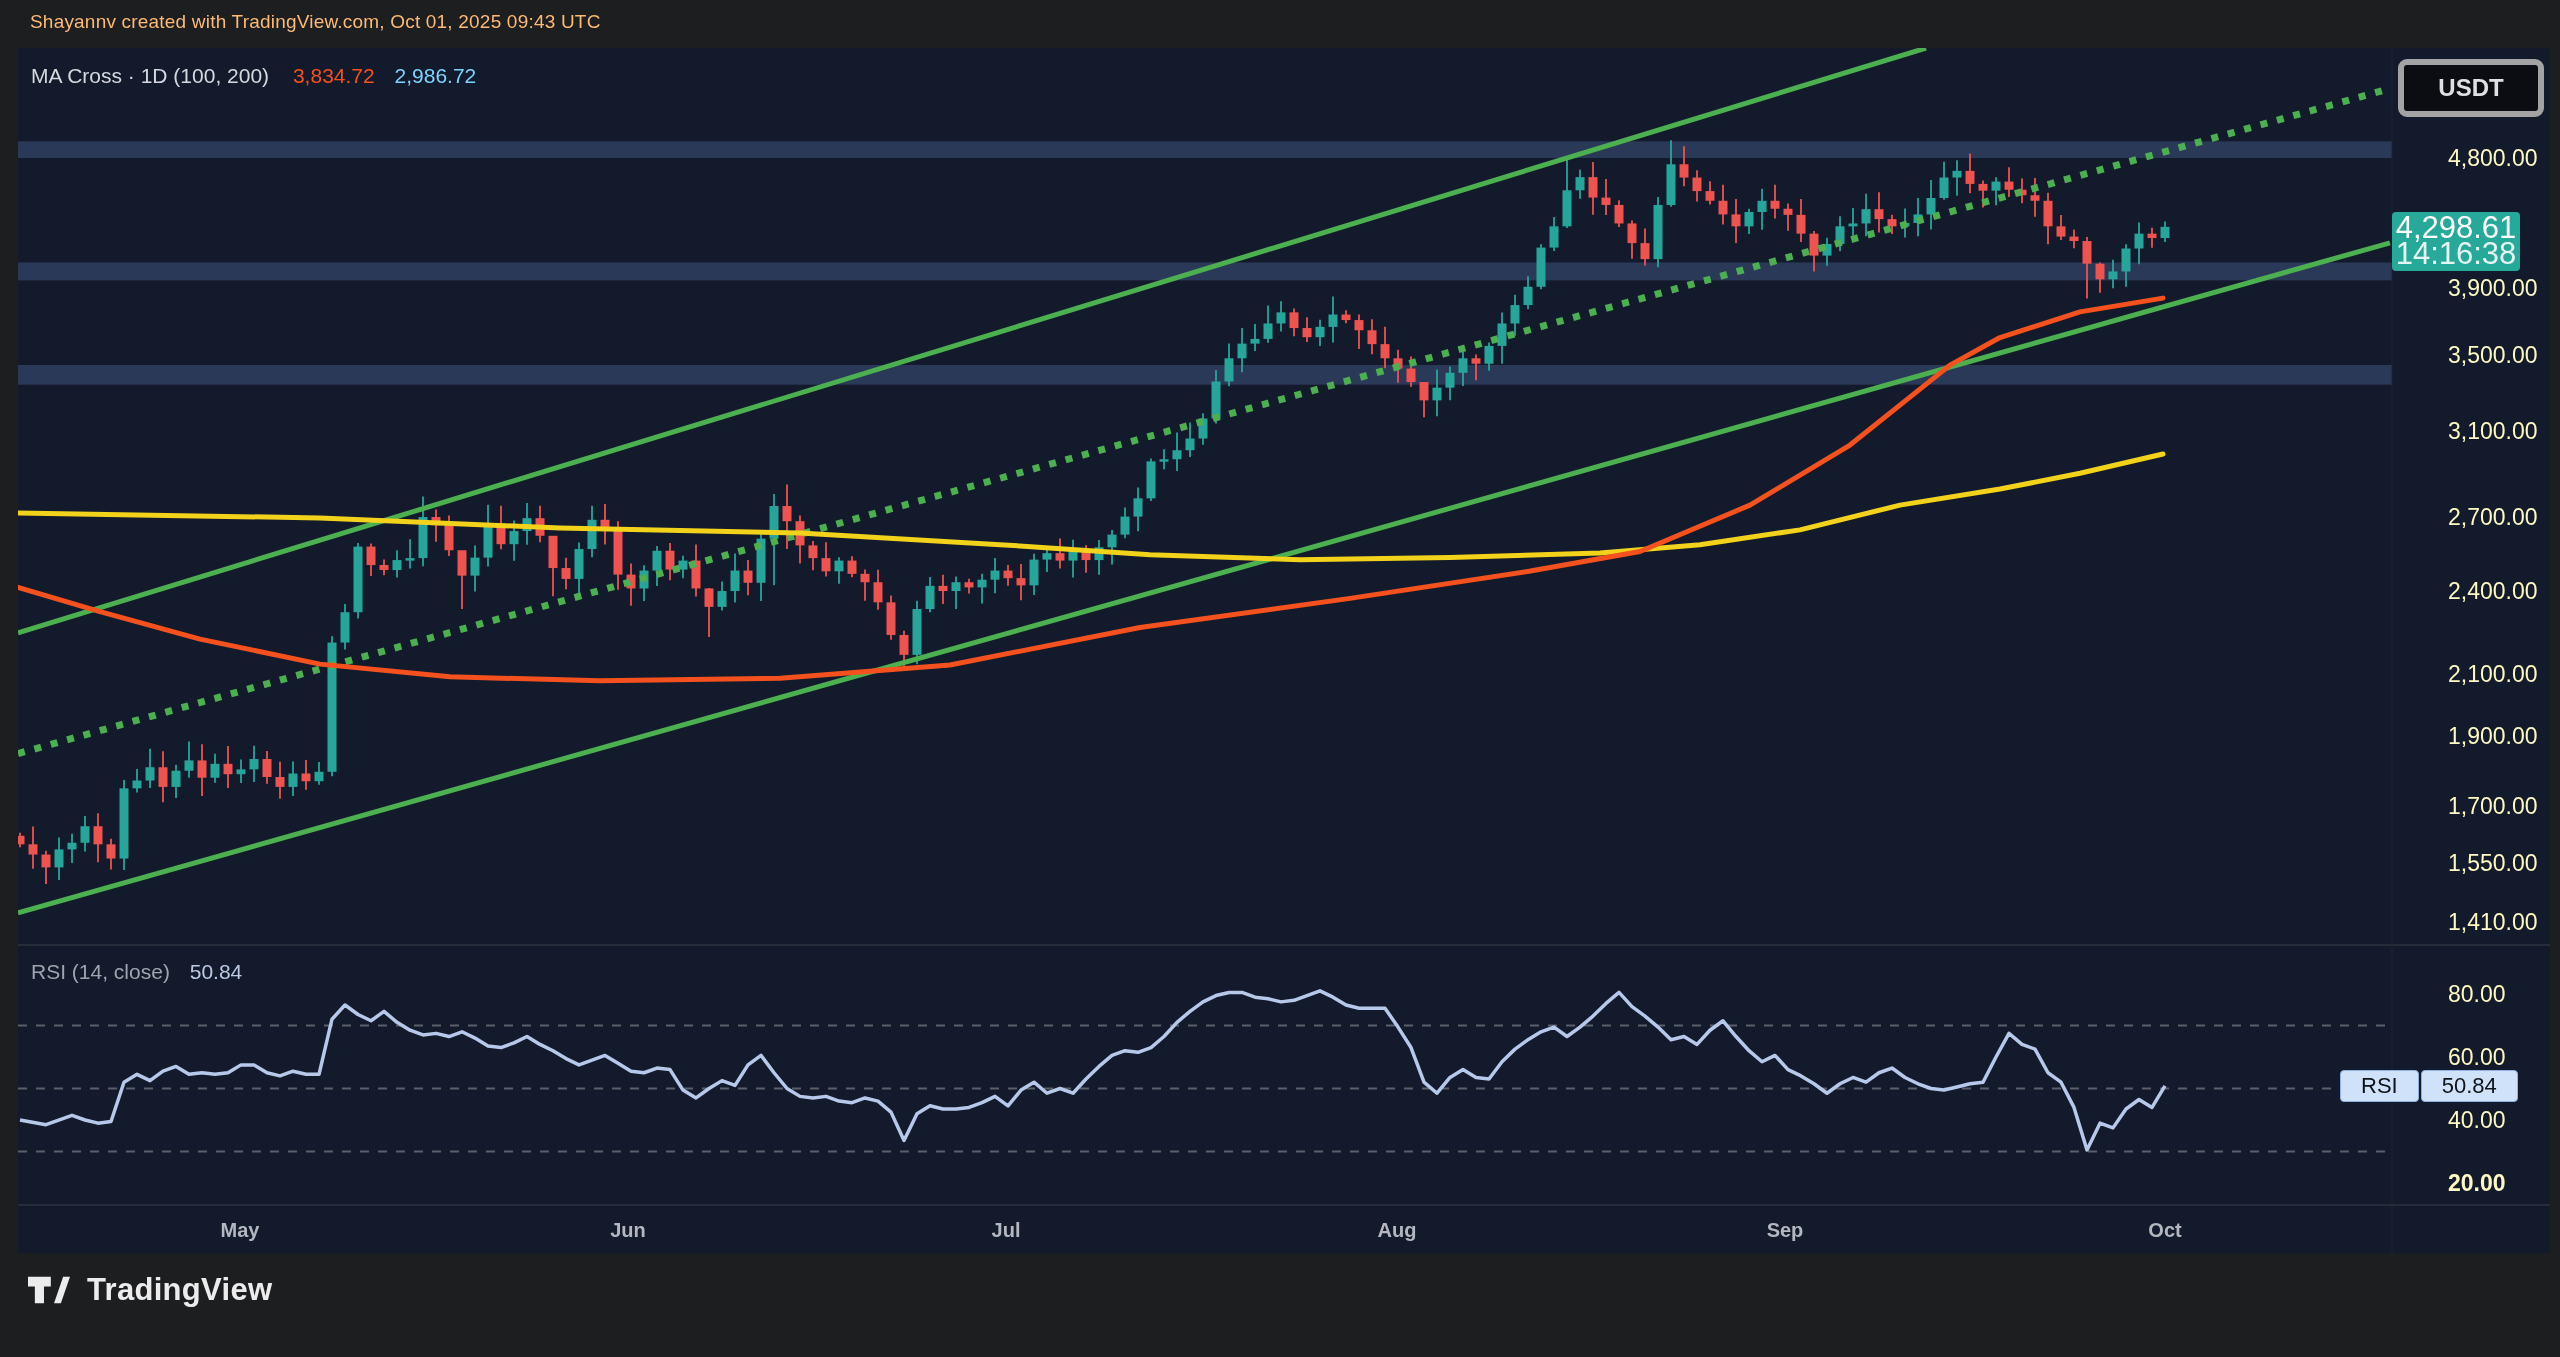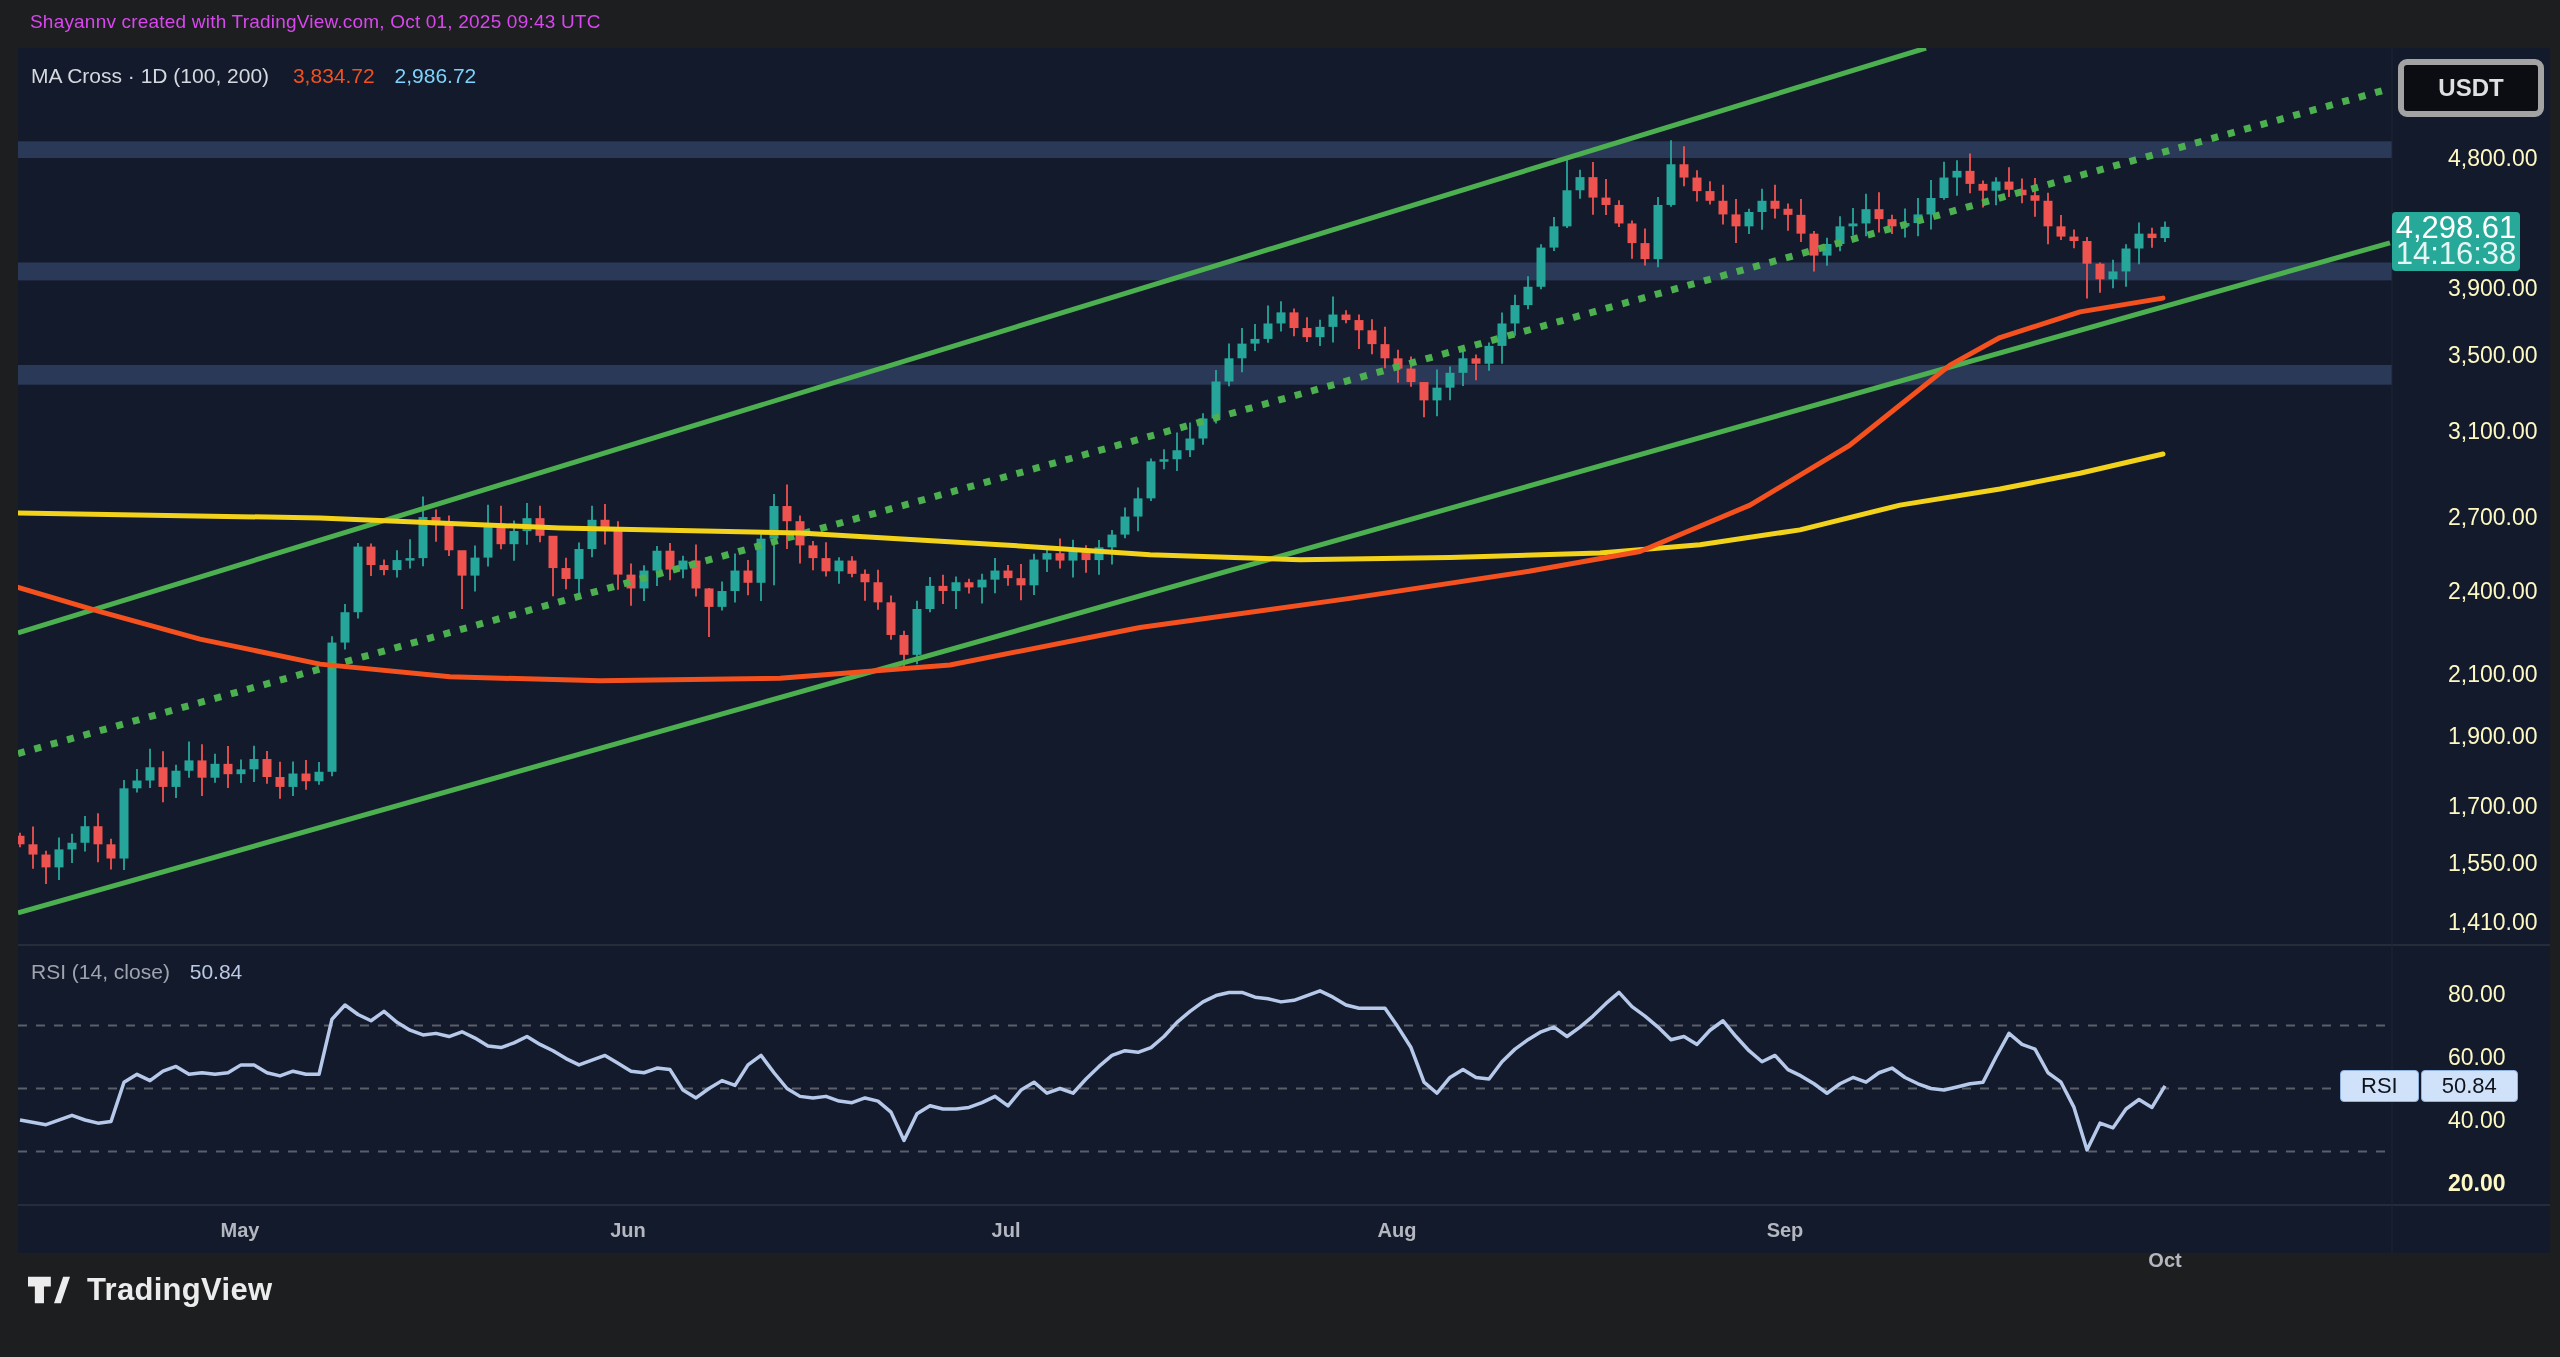--- a/index.html
+++ b/index.html
@@ -1,19 +1,19 @@
 <!DOCTYPE html>
 <html><head>
 <meta charset="utf-8">
 <style>
   html,body{margin:0;padding:0;background:#1d1e20;}
   .frame{position:relative;width:2560px;height:1357px;background:#1d1e20;
          font-family:"Liberation Sans",sans-serif;overflow:hidden;}
   .topbar{position:absolute;left:0;top:0;width:2560px;height:48px;background:#1d1e20;}
-  .topbar span{position:absolute;left:30px;top:11px;font-size:19px;color:#d946ef;letter-spacing:.2px;}
+  .topbar span{position:absolute;left:30px;top:11px;font-size:19px;color:#fdba74;letter-spacing:.2px;}
   .panel{position:absolute;left:18px;top:48px;width:2532px;height:1205px;background:#131a2b;}
   #chart-svg{position:absolute;left:0;top:0;}
   .legend{position:absolute;left:13px;top:16px;font-size:21px;color:#d5d8df;white-space:nowrap;}
   .legend .ma100{color:#f4511e;margin-left:18px;font-weight:400;}
   .legend .ma200{color:#7dd3fc;margin-left:14px;font-weight:400;}
   .usdt-btn{position:absolute;left:2380px;top:11px;width:134px;height:46px;background:#0b0d12;
             border:6px solid #a3a3a3;border-radius:9px;color:#dfe0e2;font-size:24px;font-weight:600;
             display:flex;align-items:center;justify-content:center;cursor:pointer;}
   .price-badge{position:absolute;left:2374px;width:128px;background:#27a99a;border-radius:4px;
                color:#fff;text-align:center;padding:3px 0 4px 0;line-height:26px;font-size:31px;}
@@ -435,21 +435,21 @@
         <div class="plabel" style="left: 2392px; top: 861.416px;">1,410.00</div>
         <div class="plabel" style="left: 2392px; top: 933px;">80.00</div>
         <div class="plabel" style="left: 2392px; top: 996px;">60.00</div>
         <div class="plabel" style="left: 2392px; top: 1059px;">40.00</div>
         <div class="plabel" style="left: 2392px; top: 1122px; font-weight: bold;">20.00</div>
         <div class="mlabel" style="left: 222px; top: 1170px;">May</div>
         <div class="mlabel" style="left: 610px; top: 1170px;">Jun</div>
         <div class="mlabel" style="left: 988px; top: 1170px;">Jul</div>
         <div class="mlabel" style="left: 1379px; top: 1170px;">Aug</div>
         <div class="mlabel" style="left: 1767px; top: 1170px;">Sep</div>
-        <div class="mlabel" style="left: 2147px; top: 1200px;">Oct</div>
+        <div class="mlabel" style="left: 2147px; top: 1170px;">Oct</div>
       </div>
   </div>
 
   <div class="footer">
     <svg width="42" height="29" viewBox="0 0 46 30">
       <path d="M0 0 h25 v10.5 h-7.5 V29 H7.5 V10.5 H0 Z" fill="#ececec"></path>
       <path d="M28.5 29 L38.5 0 H46 L36 29 Z" fill="#ececec"></path>
     </svg>
     <span class="logo-text">TradingView</span>
   </div>

